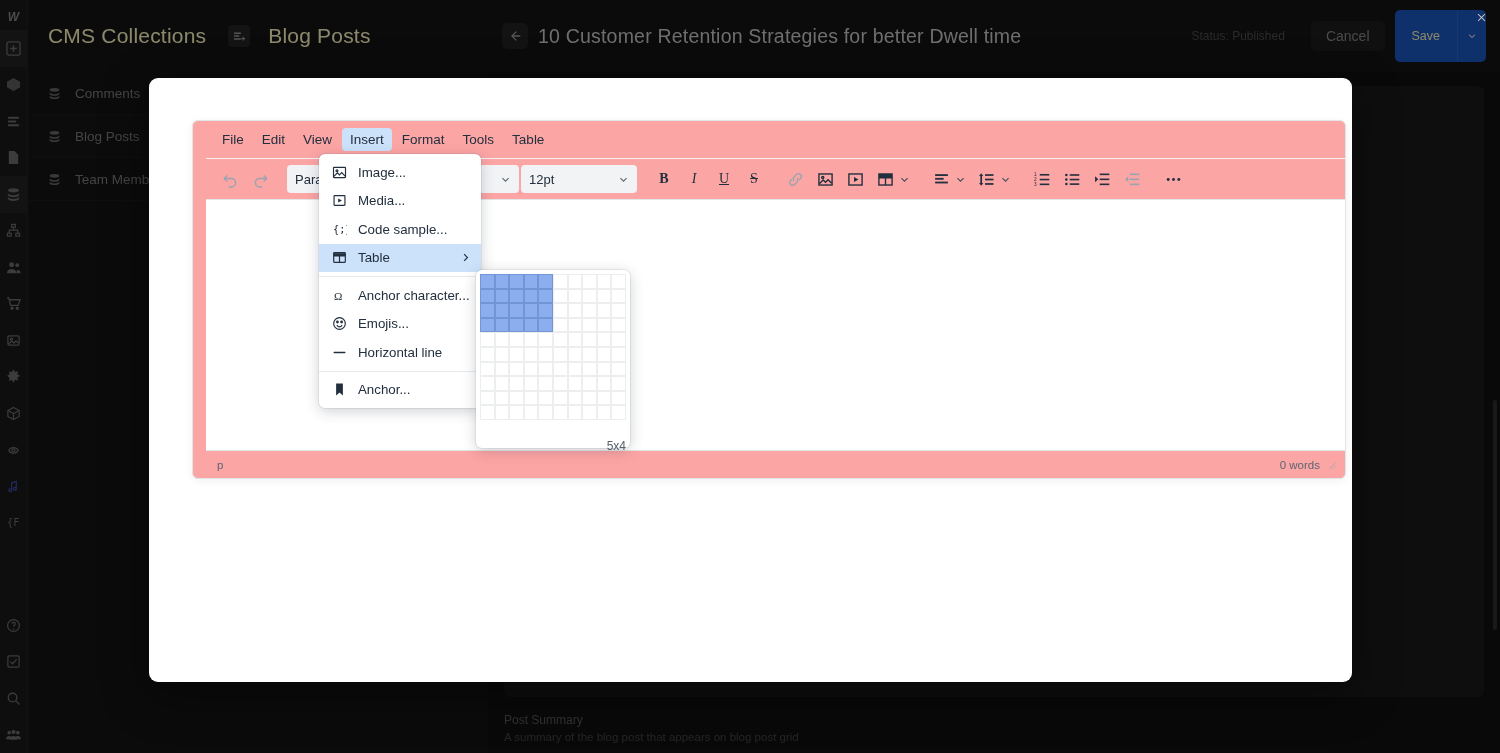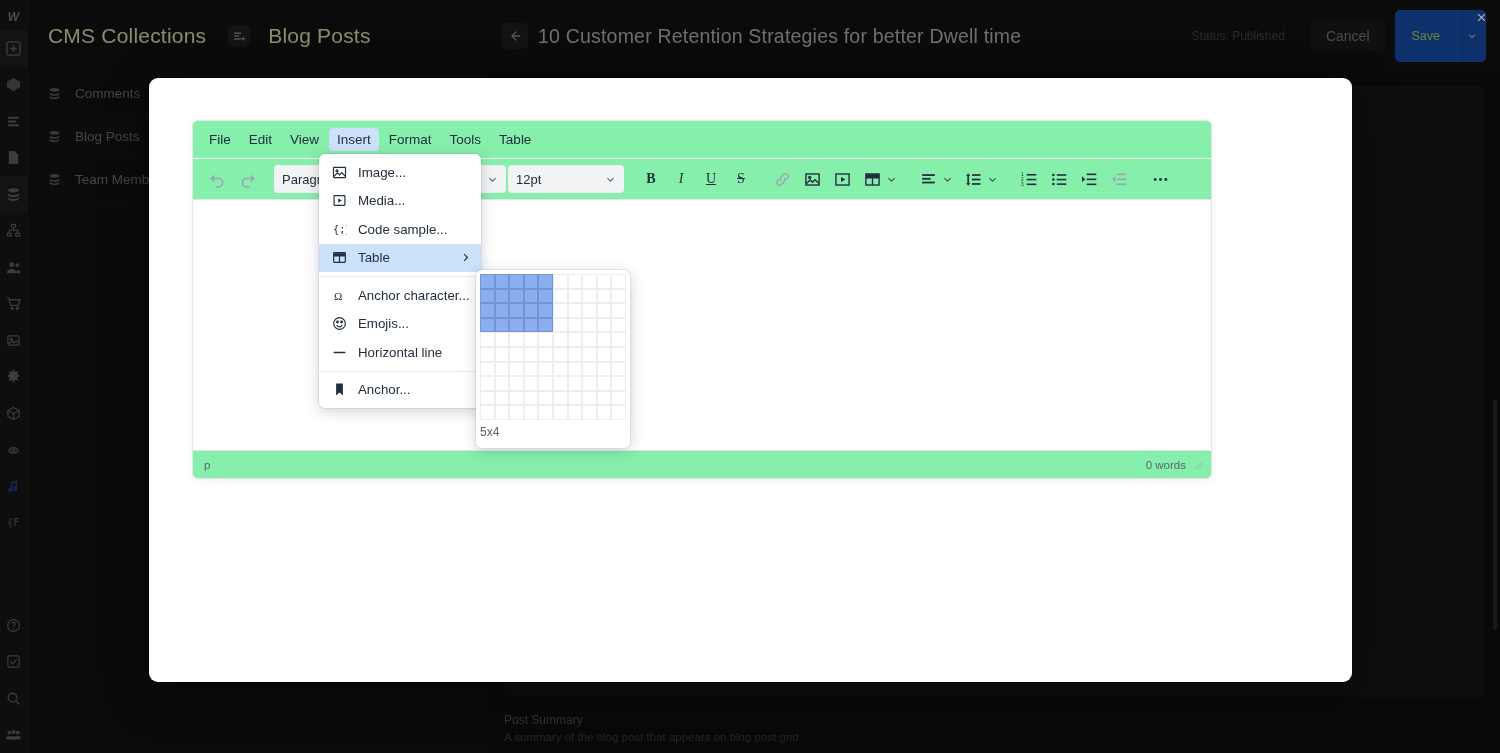--- a/index.html
+++ b/index.html
@@ -72,21 +72,21 @@
   }
   .back-btn svg { width: 14px; height: 14px; }
   .doc-title { color: #c9c9c9; font-size: 19.5px; letter-spacing: .2px; flex: 1 1 auto; }
   .status-text { color: #4e4e4e; font-size: 12px; margin-right: 26px; }
   .cancel-btn {
     color: #878787; font-size: 14px; background: #1e1e1e;
     padding: 7px 15px; border-radius: 5px; border: none; margin-right: 10px;
   }
   .save-group { display: flex; }
   .save-btn {
-    background: #1b58c4; color: #bef264; font-size: 12.5px;
+    background: #1b58c4; color: #fef9c3; font-size: 12.5px;
     padding: 19px 17px; border: none; border-radius: 5px 0 0 5px;
   }
   .save-caret {
     background: #1b58c4; color: #cfd9ea; border: none;
     border-left: 1px solid #2b66cf; border-radius: 0 5px 5px 0;
     padding: 7px 9px; display: flex; align-items: center;
   }
   .save-caret svg { width: 10px; height: 10px; }
 
   .doc-body { padding: 14px 16px 0 16px; }
@@ -114,25 +114,25 @@
     box-shadow: 0 12px 48px rgba(0,0,0,.45);
   }
   .win-close {
     position: absolute; right: 10px; top: 8px; width: 18px; height: 18px;
     display: flex; align-items: center; justify-content: center; color: #bdbdbd;
   }
   .win-close svg { width: 11px; height: 11px; }
 
   
   .editor {
-    position: absolute; left: 43px; top: 42px; width: 1020px; height: 359px;
-    background: #86efac;
+    position: absolute; left: 43px; top: 42px; width: 1154px; height: 359px;
+    background: #fca5a5;
     border: 1px solid #e3e6e8; border-radius: 6px;
     box-shadow: 0 2px 8px rgba(30,40,60,.06);
-    display: flex; flex-direction: column;
+    display: flex; flex-direction: column; padding-left: 13px;
   }
   .menubar {
     height: 38px; display: flex; align-items: center; padding-left: 8px;
     border-bottom: 1px solid #f0f1f3;
   }
   .menu-item {
     font-size: 13.5px; color: #222f3e; padding: 5px 8px; border-radius: 4px;
     margin-right: 2px; line-height: 1;
   }
   .menu-item.open { background: #cce2fa; }
@@ -199,21 +199,21 @@
     background: #fff; border-radius: 6px; padding: 4px;
     box-shadow: 0 3px 14px rgba(32,41,54,.22), 0 0 0 1px rgba(32,41,54,.07);
     z-index: 6;
   }
   .grid {
     display: grid; grid-template-columns: repeat(10, 1fr); grid-template-rows: repeat(10, 1fr);
     width: 146px; height: 146px;
   }
   .gcell { border: .5px solid #eceef0; }
   .gcell.on { background: #8caeef; border-color: #7295d6; }
-  .grid-label { text-align: left; font-size: 12px; color: #55606b; margin-top: 5px; }
+  .grid-label { text-align: right; font-size: 12px; color: #55606b; margin-top: 19px; }
 </style>
 </head>
 <body>
 
 <div id="app">
 
   <div class="rail">
     <div class="rail-logo">W</div>
 
     <div class="rail-icon active">

